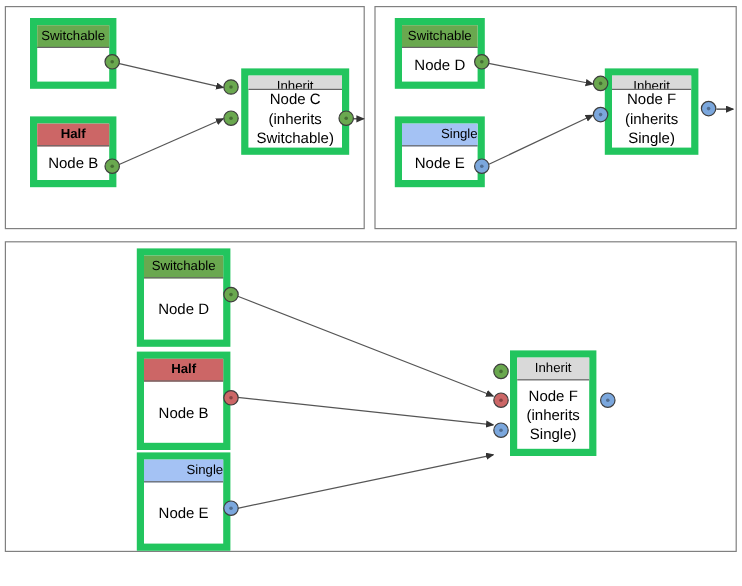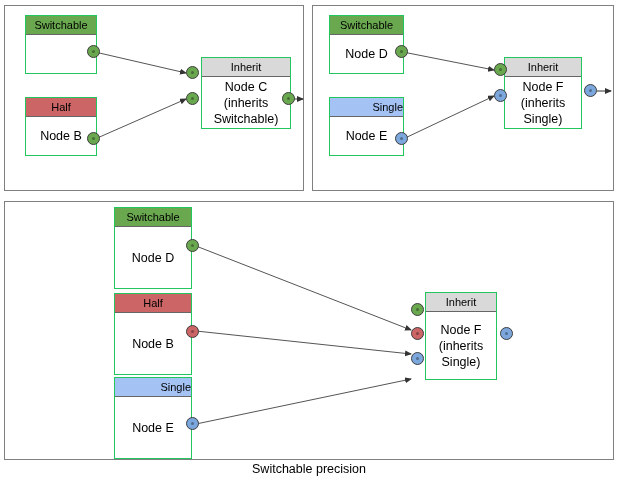--- a/index.html
+++ b/index.html
@@ -20,37 +20,37 @@
   }
   #panel-tl{left:4px;  top:5px;   width:300px; height:186px;}
   #panel-tr{left:312px;top:5px;   width:302px; height:186px;}
   #panel-bt{left:4px;  top:201px; width:610px; height:259px;}
 
   
   .node{
     position:absolute;
     box-sizing:border-box;
     background:#ffffff;
-    border:1px solid #22c55e;
+    border:6px solid #22c55e;
     display:flex;
     flex-direction:column;
   }
   .node .hdr{
     height:19px;
     line-height:19px;
     text-align:center;
     font-size:11px;
     color:#000;
     box-sizing:border-box;
     border-bottom:1px solid #666666;
     white-space:nowrap;
     overflow:hidden;
   }
   .node .hdr.switchable{background:#6aa84f;}
-  .node .hdr.half{background:#cc6666;}
+  .node .hdr.half{background:#cc6666;font-weight:bold;}
   .node .hdr.single{background:#a4c2f4;text-align:right;}
   .node .hdr.inherit{background:#d9d9d9;}
   .node .body{
     flex:1;
     display:flex;
     align-items:center;
     justify-content:center;
     text-align:center;
     font-size:12.5px;
     line-height:16px;
@@ -224,15 +224,14 @@
   <div class="port red" style="left:411px;top:327px;">
       <i class="dot"></i>
     </div>
   <div class="port blue" style="left:411px;top:352px;">
       <i class="dot"></i>
     </div>
   <div class="port blue" style="left:500px;top:327px;">
       <i class="dot"></i>
     </div>
 
-  <div id="caption">Switchable precision</div>
 
 </div>
 
 </body></html>

